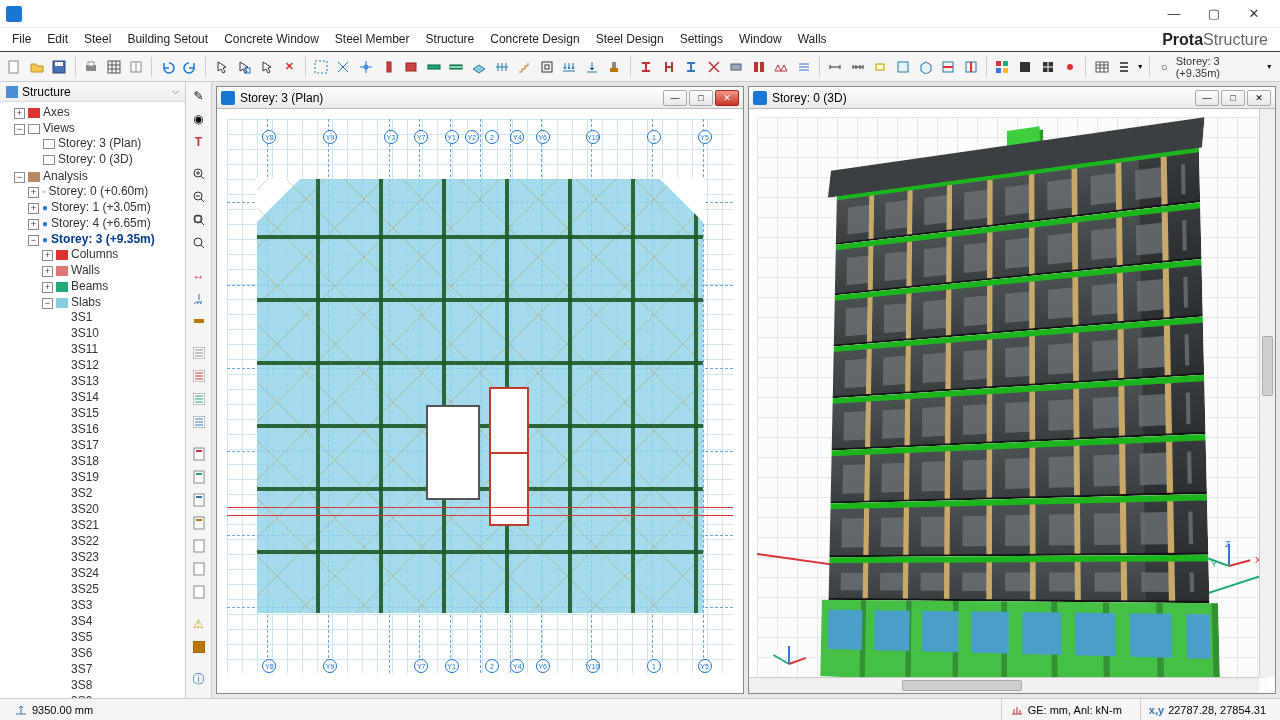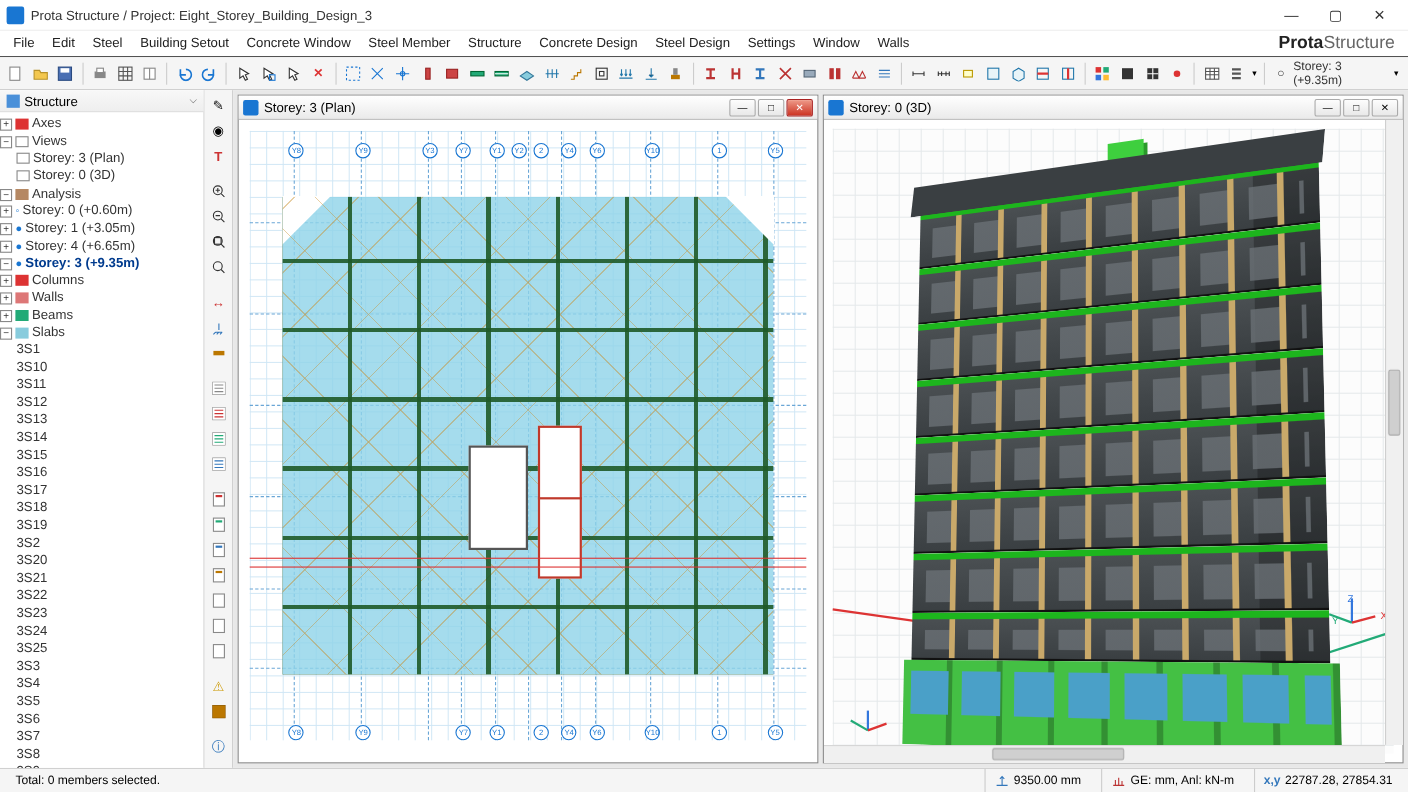--- a/index.html
+++ b/index.html
@@ -24,21 +24,21 @@
 .toolbar .sep { width:1px; height:20px; background:#ccc; margin:0 3px;}
 .toolbar .storey-label { margin-left:6px; color:#333;}
 
 
 .main { display:flex; height:616px; }
 .tree-panel { width:186px; border-right:1px solid #ccc; background:#fff; display:flex; flex-direction:column; }
 .tree-header { height:20px; background:linear-gradient(#f8f8f8,#eee); border-bottom:1px solid #ddd; font-size:12px; padding:2px 6px; display:flex; align-items:center; gap:4px;}
 .tree-header .grid-icon { width:12px; height:12px; background:#4a90d9; }
 .tree-header .caret { margin-left:auto; font-size:9px; color:#666;}
 .tree-body { flex:1; overflow:auto; font-size:12px; padding:2px 0;}
-.tree-body ul { list-style:none; }
+.tree-body ul { list-style:none; padding-left:14px;}
 .tree-body li { white-space:nowrap; padding:1px 0; color:#333;}
 .tree-body li .exp { display:inline-block; width:11px; height:11px; border:1px solid #888; font-size:9px; line-height:9px; text-align:center; margin-right:3px; background:#fff; color:#333;}
 .tree-body li.no-exp::before { content:""; display:inline-block; width:15px;}
 .tree-body .ic { display:inline-block; width:12px; height:10px; margin-right:3px; vertical-align:middle;}
 .tree-body .ic-ax { background:#d33;} 
 .tree-body .ic-vw { background:#fff; border:1px solid #888;}
 .tree-body .ic-st { background:#b58863;}
 .tree-body .ic-col { background:#d33;}
 .tree-body .ic-wal { background:#d77;}
 .tree-body .ic-bm { background:#2a7;}
@@ -144,21 +144,20 @@
 .statusbar .cell:first-child { border-left:none; flex:1;}
 .statusbar .ic-s { width:14px; height:12px; display:inline-block;}
 
 svg { display:block; }
 </style>
 </head>
 <body>
 
 <div class="titlebar">
   <div class="app-icon"></div>
-  <div class="title">Prota Structure / Project: Eight_Storey_Building_Design_3</div>
   <div class="spacer"></div>
   <div class="winbtn">—</div>
   <div class="winbtn">▢</div>
   <div class="winbtn close">✕</div>
 </div>
 
 <div class="menubar">
   <div class="menu-item">File</div>
   <div class="menu-item">Edit</div>
   <div class="menu-item">Steel</div>
@@ -771,21 +770,20 @@
         <div class="v3d-scroll-h">
             <div class="thumb"></div>
           </div>
       </div>
     </div>
 
   </div>
 </div>
 
 <div class="statusbar">
-  <div class="cell">Total: 0 members selected.</div>
   <div class="cell">
     <svg class="ic-s" viewBox="0 0 14 12">
         <path d="M2 10h10M7 10V2M5 4l2-2 2 2" stroke="#37b" fill="none"></path>
       </svg>
     <span>9350.00 mm</span>
   </div>
   <div class="cell">
     <svg class="ic-s" viewBox="0 0 14 12">
         <path d="M2 10h10M4 10V5M7 10V3M10 10V6" stroke="#b33" fill="none"></path>
       </svg>

